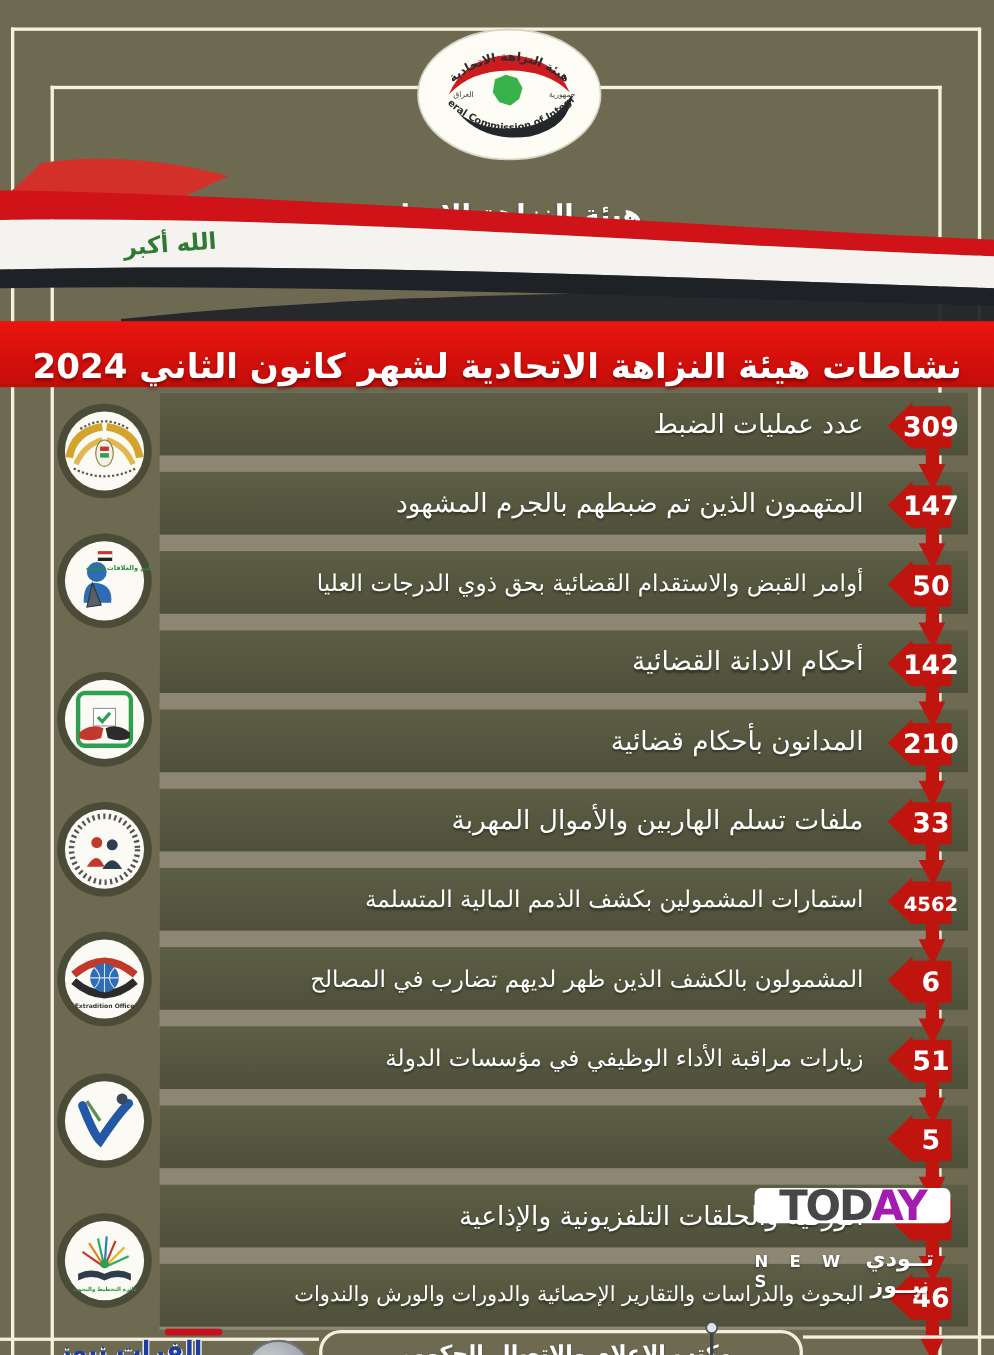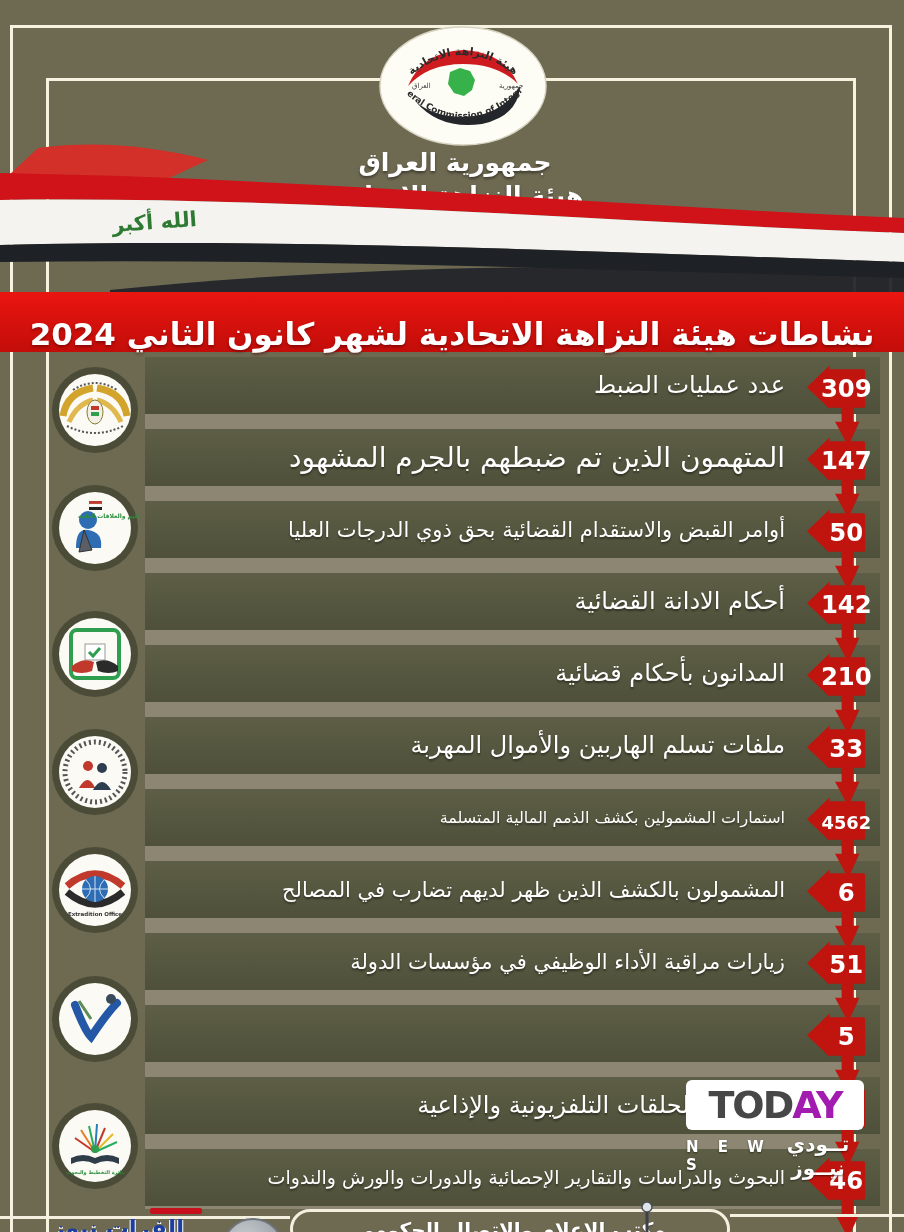--- a/index.html
+++ b/index.html
@@ -29,21 +29,21 @@
     display:flex;align-items:flex-end;justify-content:center;
     color:#fff;font-weight:bold;font-size:31px;white-space:nowrap;
     text-shadow:0 2px 3px rgba(80,0,0,.5);
   }
   .logo-wrap{position:absolute;left:378px;top:24px;width:170px;height:124px;z-index:4;}
   .org-line{position:absolute;left:290px;width:330px;text-align:center;color:#fff;font-weight:bold;z-index:4;
     text-shadow:0 2px 3px rgba(0,0,0,.45);}
   .org1{top:148px;font-size:25px;}
   .org2{top:181px;font-size:25px;}
   .watermark-box{
-    position:absolute;left:686px;top:1080px;width:178px;height:50px;background:#ffffff;border-radius:6px;
+    position:absolute;left:686px;top:1080px;width:178px;height:32px;background:#ffffff;border-radius:6px;
     z-index:7;display:flex;align-items:center;justify-content:center;
     font-weight:900;font-size:38px;letter-spacing:-2px;line-height:1;
   }
   .wm-dark{color:#474747;} .wm-red{color:#a21caf;}
   .watermark-sub{position:absolute;left:686px;top:1132px;width:178px;z-index:7;display:flex;justify-content:space-between;align-items:center;color:#fff;}
   .wm-news{font-size:15px;letter-spacing:7px;font-weight:bold;text-shadow:0 1px 2px rgba(0,0,0,.5);}
   .wm-ar{font-size:20px;font-weight:bold;text-shadow:0 1px 2px rgba(0,0,0,.5);text-align:center;}
   .footer-bracket{
     position:absolute;left:290px;top:1209px;width:440px;height:40px;z-index:6;
     border:3px solid #f3f0e0;border-radius:20px;
@@ -87,21 +87,20 @@
       </text>
       <text x="121" y="64" font-size="7" fill="#444">جمهورية</text>
       <text x="34" y="64" font-size="7" fill="#444">العراق</text>
       <path id="logoBottomArc" d="M26,68 Q85,122 144,68" fill="none"></path>
       <text font-size="9" fill="#2b2b2b" font-weight="bold">
         <textPath href="#logoBottomArc" startOffset="50%" text-anchor="middle">Federal Commission of Integrity</textPath>
       </text>
     </svg>
   </div>
 
-  <div class="org-line org1" dir="rtl">جمهورية العراق</div>
   <div class="org-line org2" dir="rtl">هيئة النزاهة الاتحادية</div>
 
   <svg class="ribbon" viewBox="0 0 904 300">
     <path d="M110,290 C400,260 700,264 904,274 L904,293 L110,293 Z" fill="#22252a" opacity="0.95"></path>
     <path d="M8,176 L38,148 C95,140 155,146 208,160 L152,186 C100,173 52,171 8,181 Z" fill="#d3302a"></path>
     <path d="M0,173 C300,178 600,205 904,218 L904,233 C600,222 300,196 0,200 Z" fill="#cf1318"></path>
     <path d="M0,200 C300,196 600,222 904,233 L904,262 C600,252 300,238 0,245 Z" fill="#f4f3ef"></path>
     <path d="M0,245 C300,238 600,252 904,262 L904,278 C600,270 300,258 0,262 Z" fill="#1e2126"></path>
     <text x="155" y="229" text-anchor="middle" font-size="21" font-weight="bold" fill="#2f7a33" transform="rotate(-4 155 229)" dir="rtl">الله أكبر</text>
   </svg>
@@ -118,21 +117,21 @@
           <g fill="#bf150e">
             <polygon points="1,30 25,7 25,53"></polygon>
             <rect x="23" y="11" width="40" height="41" rx="2"></rect>
             <rect x="38" y="50" width="13" height="19"></rect>
             <polygon points="31,67 57,67 45,93"></polygon>
           </g>
           <text x="43" y="40" text-anchor="middle" font-size="26" font-weight="bold" fill="#ffffff">309</text>
         </svg>
       </div>
       <div class="stat-bar">
-        <div class="stat-label" dir="rtl" style="font-size:28px">المتهمون الذين تم ضبطهم بالجرم المشهود</div>
+        <div class="stat-label" dir="rtl" style="font-size:24px">المتهمون الذين تم ضبطهم بالجرم المشهود</div>
         <svg class="stat-arrow" viewBox="0 0 64 96">
           <g fill="#bf150e">
             <polygon points="1,30 25,7 25,53"></polygon>
             <rect x="23" y="11" width="40" height="41" rx="2"></rect>
             <rect x="38" y="50" width="13" height="19"></rect>
             <polygon points="31,67 57,67 45,93"></polygon>
           </g>
           <text x="43" y="40" text-anchor="middle" font-size="26" font-weight="bold" fill="#ffffff">147</text>
         </svg>
       </div>
@@ -178,21 +177,21 @@
           <g fill="#bf150e">
             <polygon points="1,30 25,7 25,53"></polygon>
             <rect x="23" y="11" width="40" height="41" rx="2"></rect>
             <rect x="38" y="50" width="13" height="19"></rect>
             <polygon points="31,67 57,67 45,93"></polygon>
           </g>
           <text x="43" y="40" text-anchor="middle" font-size="26" font-weight="bold" fill="#ffffff">33</text>
         </svg>
       </div>
       <div class="stat-bar">
-        <div class="stat-label" dir="rtl" style="font-size:16px">استمارات المشمولين بكشف الذمم المالية المتسلمة</div>
+        <div class="stat-label" dir="rtl" style="font-size:21px">استمارات المشمولين بكشف الذمم المالية المتسلمة</div>
         <svg class="stat-arrow" viewBox="0 0 64 96">
           <g fill="#bf150e">
             <polygon points="1,30 25,7 25,53"></polygon>
             <rect x="23" y="11" width="40" height="41" rx="2"></rect>
             <rect x="38" y="50" width="13" height="19"></rect>
             <polygon points="31,67 57,67 45,93"></polygon>
           </g>
           <text x="43" y="40" text-anchor="middle" font-size="19" font-weight="bold" fill="#ffffff">4562</text>
         </svg>
       </div>

